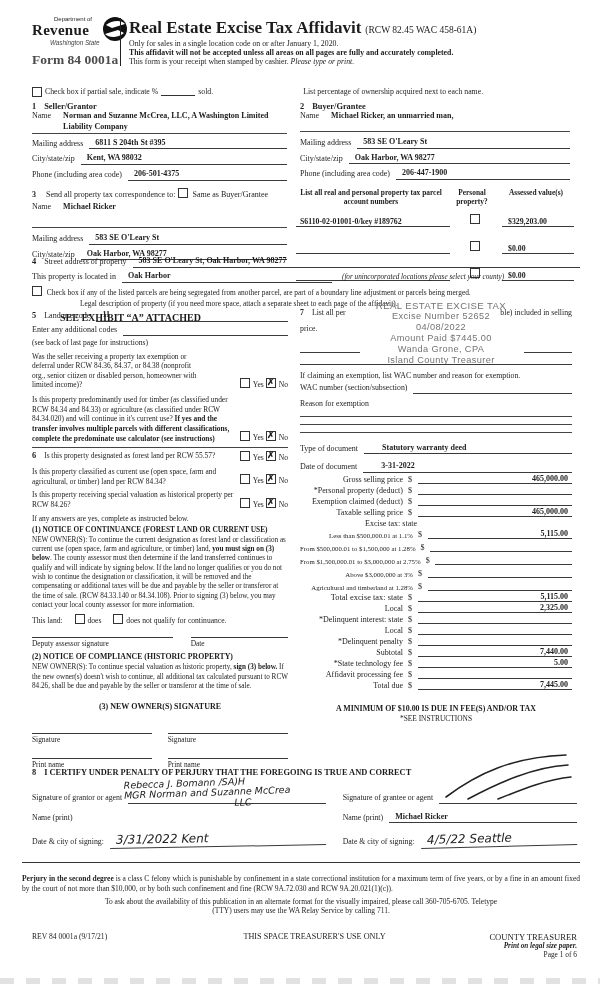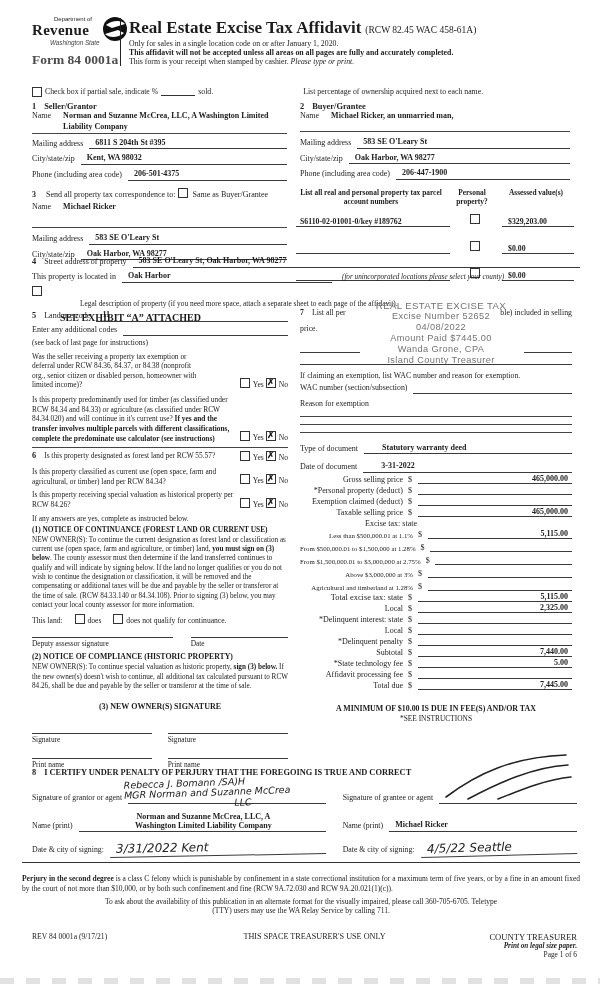--- a/index.html
+++ b/index.html
@@ -168,20 +168,21 @@
       <span class="fline" style="max-width:300px;">583 SE O'Leary St, Oak Harbor, WA  98277</span>
       <span style="flex:1;border-bottom:1px solid #3a3a3a;"></span>
     </div>
     <div class="frow" style="margin-top:3px;">
       <span class="flabel">This property is located in</span>
       <span class="fline" style="max-width:200px;">Oak Harbor</span>
       <span class="i" style="font-size:7.2px;margin-left:10px;">(for unincorporated locations please select your county)</span>
     </div>
     <div style="font-size:7.4px;margin-top:3px;">
       <span class="cb"></span>
+      <span>Check box if any of the listed parcels are being segregated from another parcel, are part of a boundary line adjustment or parcels being merged.</span>
     </div>
     <div style="font-size:7.4px;margin-top:2px;padding-left:48px;">Legal description of property (if you need more space, attach a separate sheet to each page of the affidavit).</div>
     <div class="b" style="font-size:10px;margin:4px 0 0 28px;">SEE EXHIBIT “A” ATTACHED</div>
   </div>
 
   <div class="abs" style="left:32px;top:310px;width:256px;">
     <div class="frow">
       <span class="num" style="font-size:8.4px;">5</span>
       <span class="flabel">Land use code</span>
       <span class="fline">11</span>
@@ -414,24 +415,20 @@
         <span class="fline"></span>
         <svg class="abs" style="left:95px;top:-40px;" width="135" height="48" viewBox="0 0 135 48">
           <path d="M8 44 C 40 20, 75 4, 128 2 M30 46 C 60 30, 95 14, 130 12 M60 46 C 85 36, 110 26, 133 24" stroke="#222" stroke-width="1.6" fill="none" stroke-linecap="round"></path>
         </svg>
       </div>
     </div>
 
     <div style="display:flex;margin-top:8px;">
       <div class="frow" style="width:54%;align-items:flex-end;">
         <span class="flabel" style="font-size:7.8px;">Name (print)</span>
-        <span class="fline" style="text-align:center;line-height:1.2;">
-          <span style="display:block;">Norman and Suzanne McCrea, LLC, A</span>
-          <span style="display:block;">Washington Limited Liability Company</span>
-        </span>
       </div>
       <div class="frow" style="width:43%;margin-left:3%;">
         <span class="flabel" style="font-size:7.8px;">Name (print)</span>
         <span class="fline">Michael  Ricker</span>
       </div>
     </div>
 
     <div style="display:flex;margin-top:7px;">
       <div class="frow" style="width:54%;">
         <span class="flabel" style="font-size:7.8px;">Date &amp; city of signing:</span>

